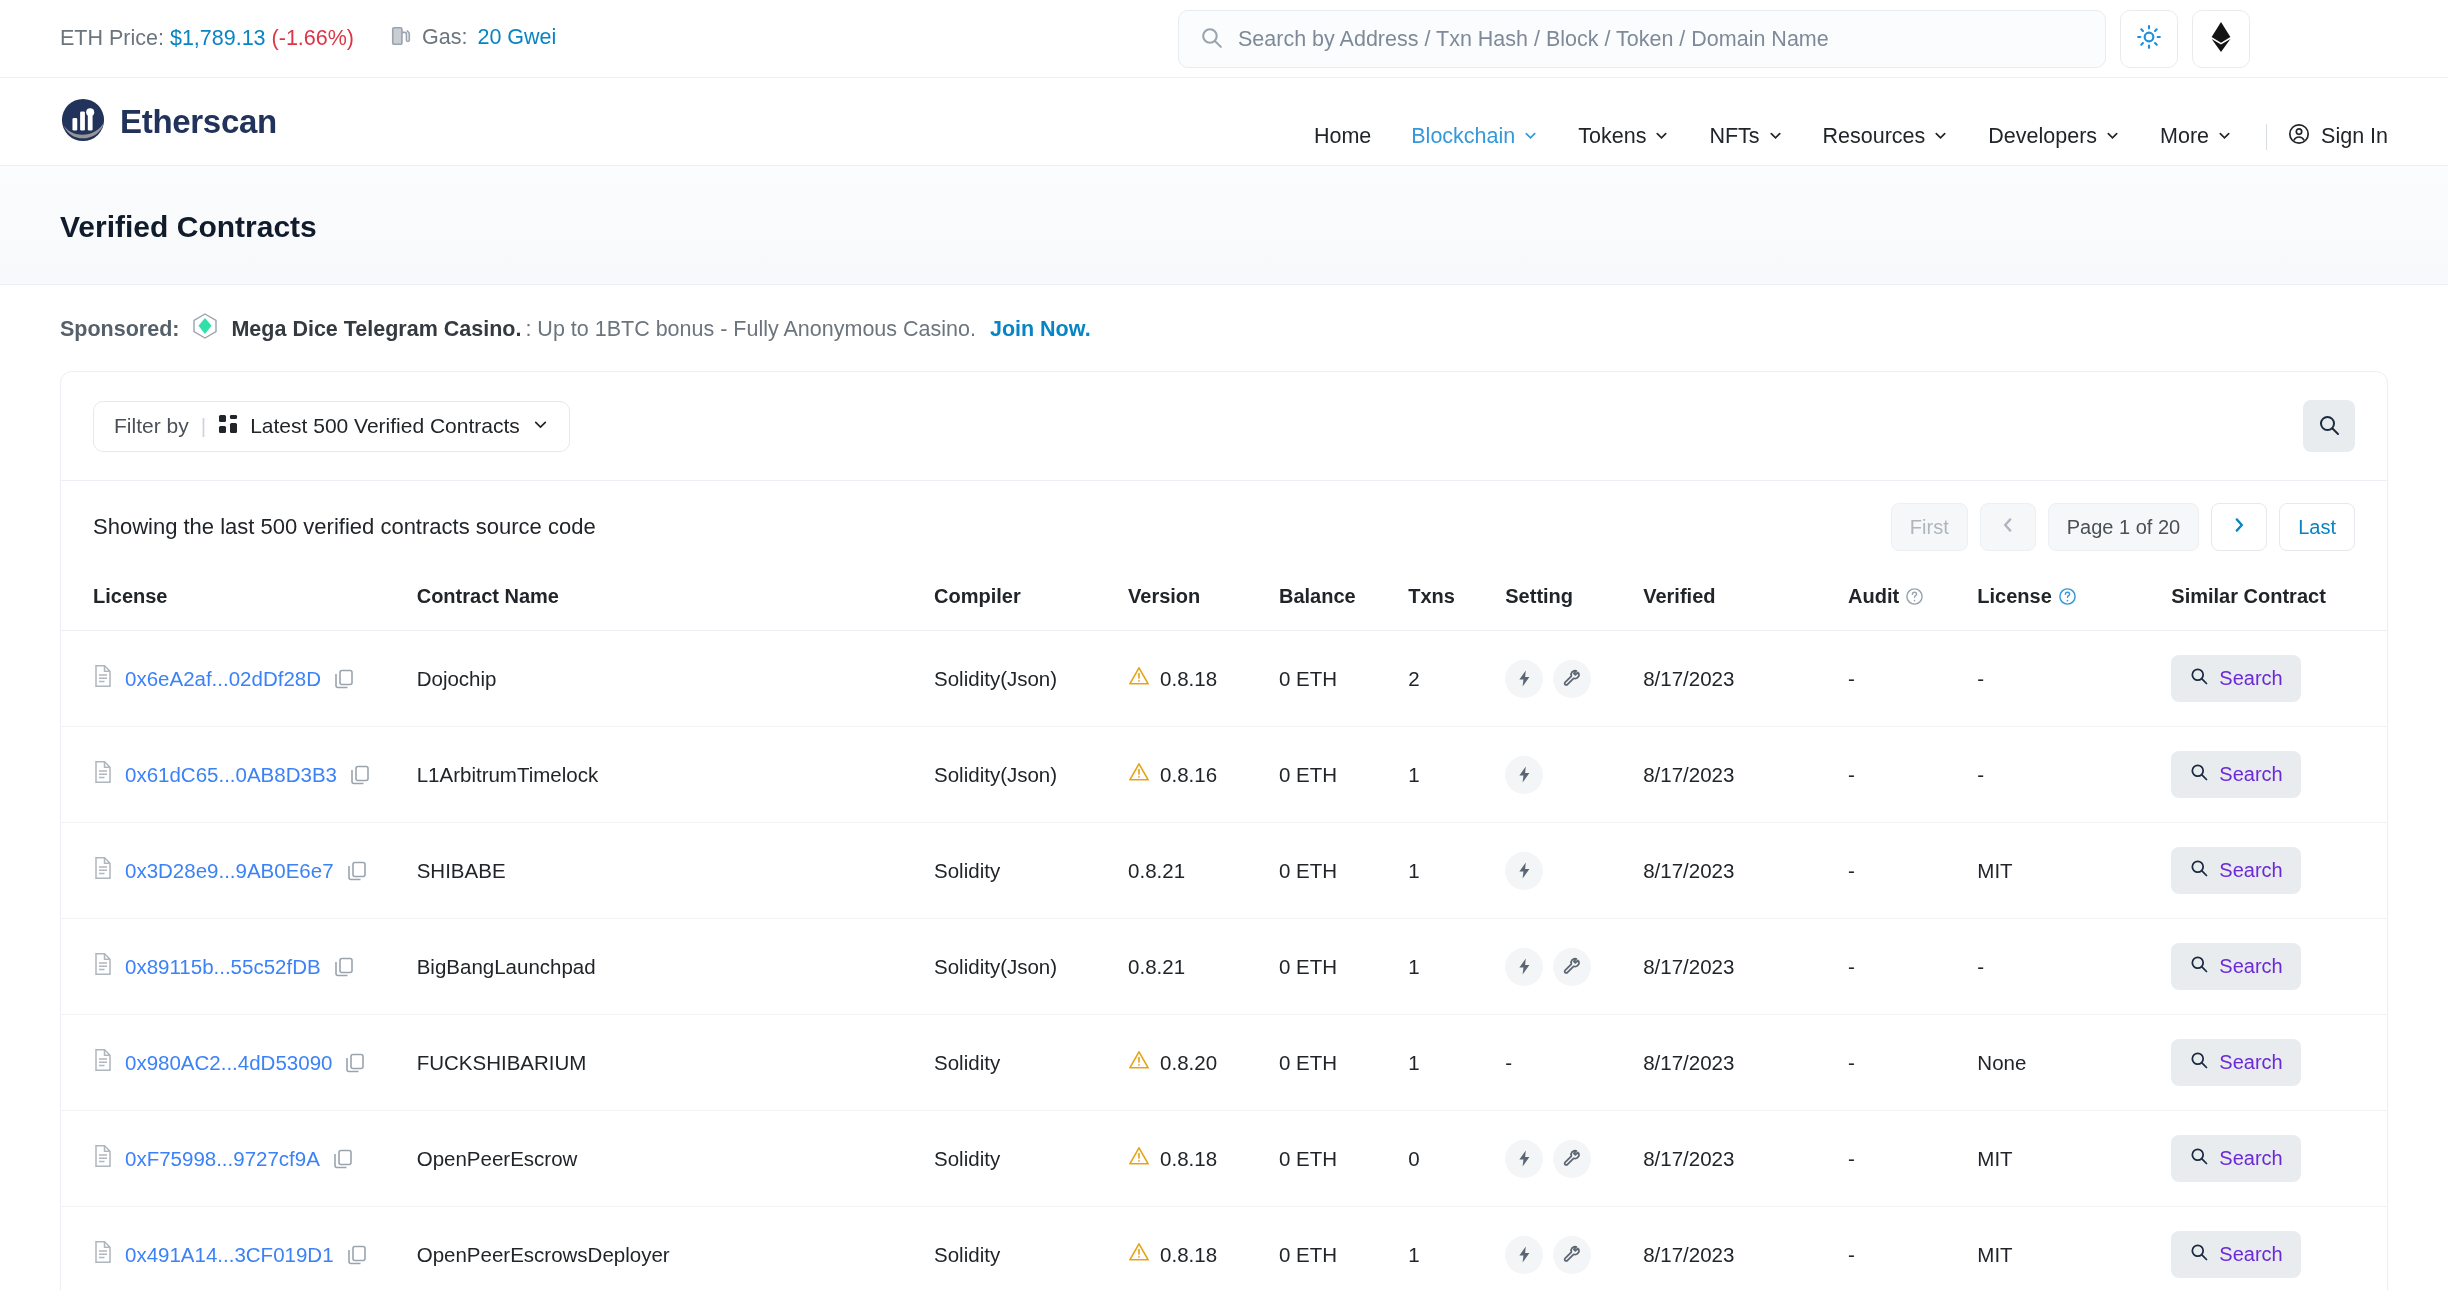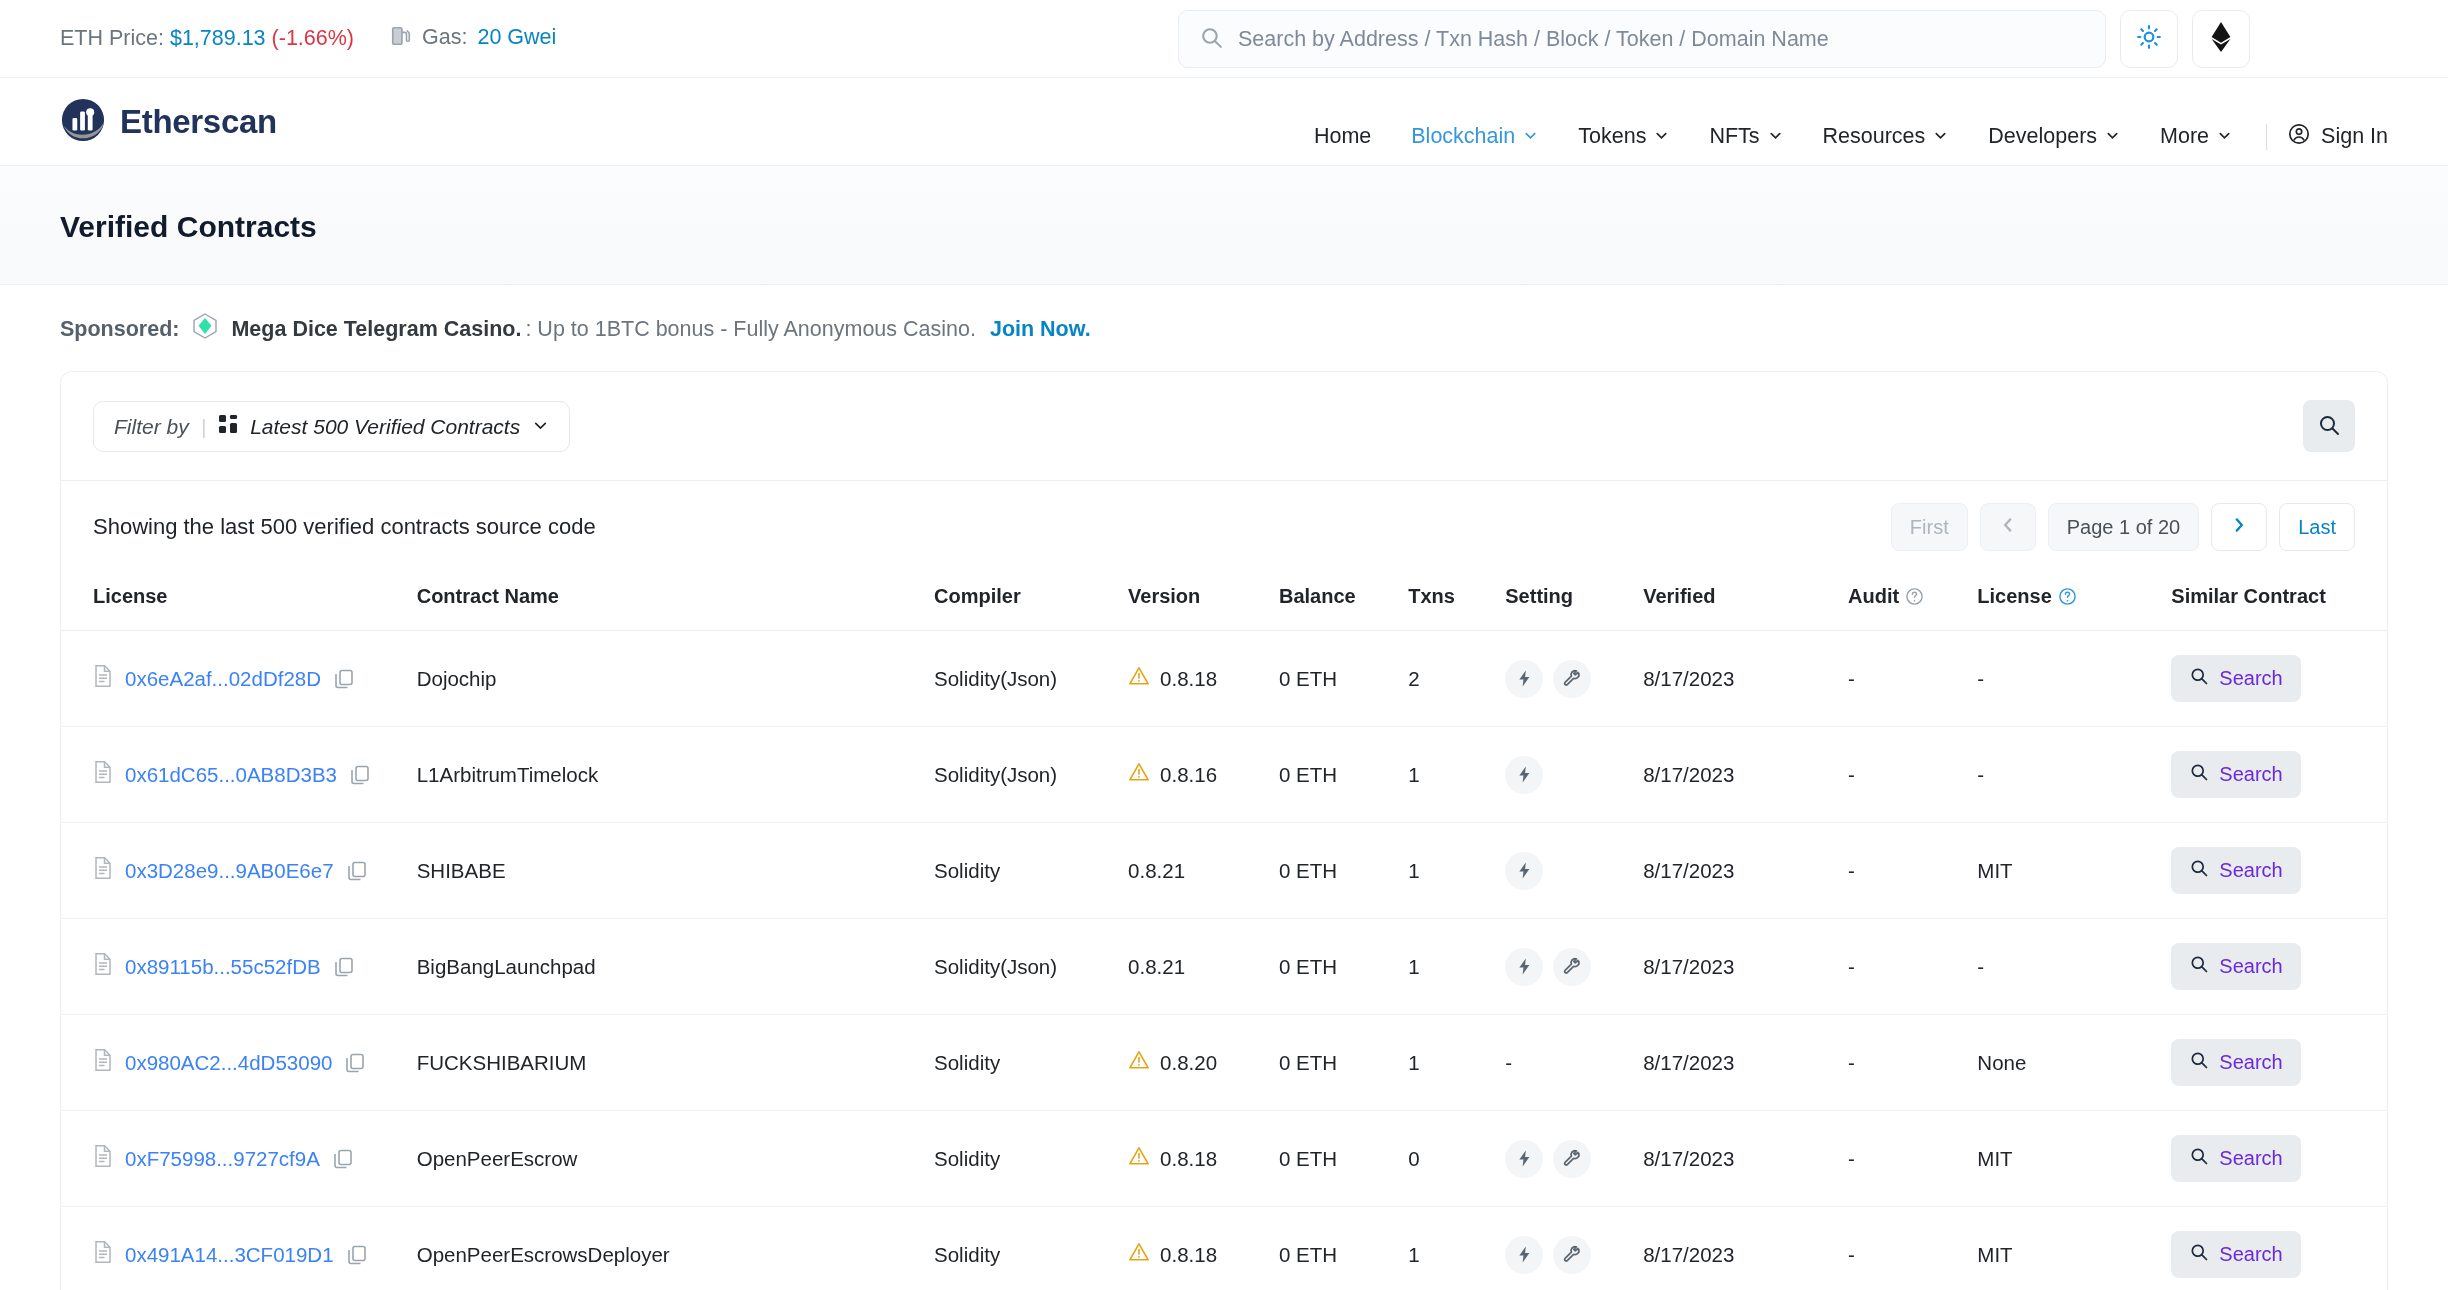--- a/index.html
+++ b/index.html
@@ -145,24 +145,23 @@
   .card {
     border: 1px solid #eceff3;
     border-radius: 12px;
     background: #ffffff;
     box-shadow: 0 1px 2px rgba(16,24,40,.04);
     overflow: hidden;
   }
   .card-top {
     padding: 28px 32px;
     display: flex;
-    align-items: flex-end;
+    align-items: center;
     justify-content: space-between;
     border-bottom: 1px solid #eceff3;
-    font-style: italic;
   }
   .filter-pill {
     display: flex; align-items: center; gap: 12px;
     border: 1px solid #e5e8ec;
     border-radius: 10px;
     padding: 12px 20px;
     font-size: 21px;
     color: #212529;
     cursor: pointer;
     background: #fff;

